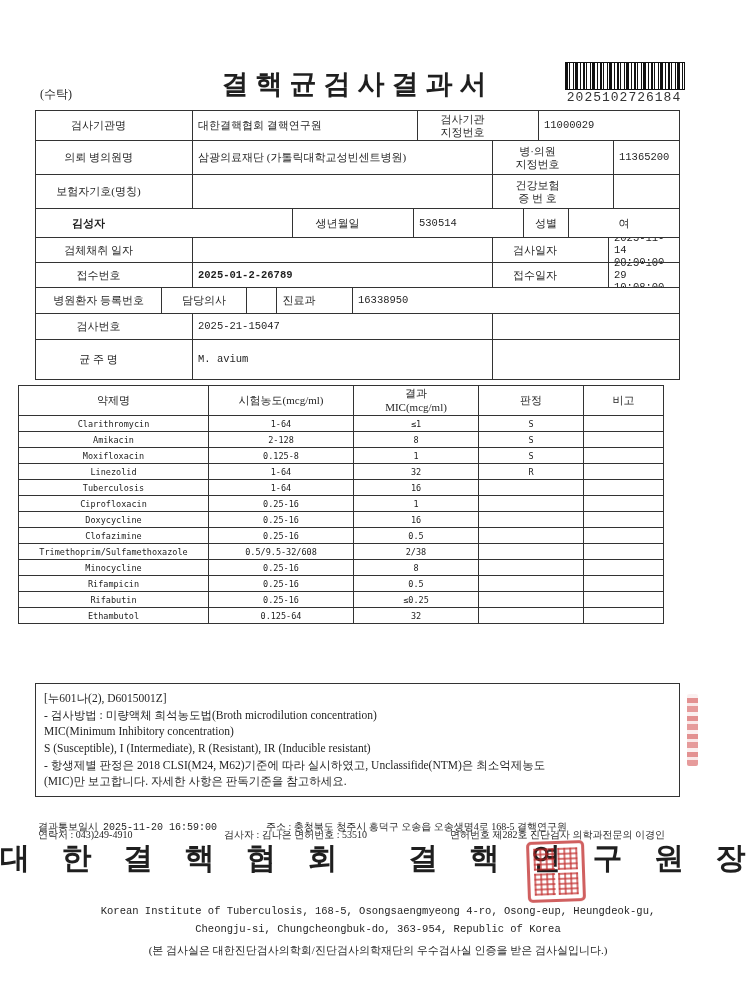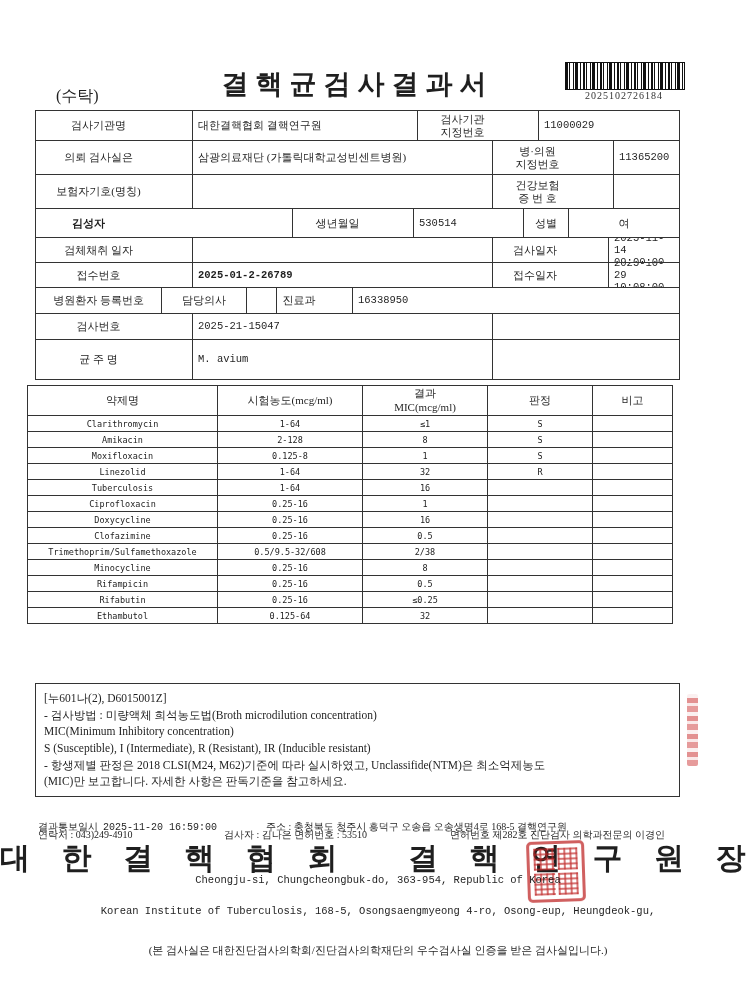--- a/index.html
+++ b/index.html
@@ -2,51 +2,51 @@
 <html><head>
 <meta charset="utf-8">
 <style>
   html,body { margin:0; padding:0; background:#e8e8e8; }
   .page {
     position:relative; width:756px; height:1001px; background:#ffffff;
     font-family:"Liberation Serif", serif; color:#1f1f1f; overflow:hidden;
     margin:0 auto;
   }
   
-  .consign { position:absolute; left:40px; top:86px; font-size:16px;margin-left:16px; }
+  .consign { position:absolute; left:40px; top:86px; font-size:12px; }
   .doc-title {
     position:absolute; left:35px; top:66px; width:645px; text-align:center;
     font-size:27px; font-weight:bold; letter-spacing:7px;
   }
   .barcode-wrap { position:absolute; left:565px; top:62px; width:118px; }
   .barcode {
     width:118px; height:26px;
     background: repeating-linear-gradient(90deg,
       #111 0 2px, #fff 2px 3px, #111 3px 4px, #fff 4px 7px,
       #111 7px 8px, #fff 8px 9px, #111 9px 12px, #fff 12px 14px,
       #111 14px 15px, #fff 15px 17px);
     border:1px solid #111;
   }
-  .barcode-num { font-family:Liberation Serif, serif; font-size:10px; text-align:center; letter-spacing:1px; color:#333; }
+  .barcode-num { font-family:Liberation Mono, monospace; font-size:13px; text-align:center; letter-spacing:1px; color:#333; }
   
   .itable { position:absolute; left:35px; top:110px; width:645px; border:1.5px solid #333; box-sizing:border-box; }
   .irow { display:flex; border-top:1px solid #333; }
   .irow:first-child { border-top:none; }
   .icell {
     border-left:1px solid #333; display:flex; align-items:center; justify-content:center;
     text-align:center; font-size:11px; line-height:1.15; padding:1px 5px; box-sizing:border-box;
     white-space:pre-line; overflow:hidden;
   }
   .icell:first-child { border-left:none; }
   .icell.val { justify-content:flex-start; text-align:left;margin-left:31px; }
   .icell.mono { font-family:"Liberation Mono", monospace; font-size:10.5px; }
   .icell.bold { font-weight:bold; }
   .icell.grow { flex:1; }
   
-  .dtable { position:absolute; left:27px; top:385px; width:645px; border-collapse:collapse; table-layout:fixed; }
+  .dtable { position:absolute; left:18px; top:385px; width:645px; border-collapse:collapse; table-layout:fixed; }
   .dtable th, .dtable td { border:1px solid #333; box-sizing:border-box; }
   .dtable th { font-size:11px; font-weight:normal; height:30px; white-space:pre-line; line-height:1.2; }
   .dtable td {
     font-family:"DejaVu Sans Mono", monospace; font-size:8.5px; height:16px;
     text-align:center; padding:0 3px; color:#222;
   }
   
   .notes {
     position:absolute; left:35px; top:683px; width:645px; min-height:106px;
     border:1px solid #333; box-sizing:border-box; padding:6px 8px;
@@ -81,21 +81,21 @@
     gap:3px; padding:4px; box-sizing:border-box; opacity:.9; filter:blur(.3px);
   }
   .seal i {
     display:block;
     background:
       repeating-linear-gradient(0deg, rgba(190,35,35,.7) 0 2px, transparent 2px 5px),
       repeating-linear-gradient(90deg, rgba(190,35,35,.7) 0 2px, transparent 2px 6px);
   }
   .en-line { position:absolute; left:0; width:756px; text-align:center; font-family:"Liberation Mono", monospace; font-size:10.5px; }
   .en1 { top:905px; }
-  .en2 { top:874px; }
+  .en2 { top:923px; }
   .cert-note { position:absolute; left:0; top:943px; width:756px; text-align:center; font-size:11px; }
 </style>
 </head>
 <body>
 
 <div class="page">
 
   <div class="consign">(수탁)</div>
   <div class="doc-title">결핵균검사결과서</div>
   <div class="barcode-wrap">
@@ -105,21 +105,21 @@
 
   <div class="itable">
     <div class="irow" style="height:29px">
       <div class="icell" style="width:125px">검사기관명</div>
       <div class="icell val" style="width:225px">대한결핵협회 결핵연구원</div>
       <div class="icell" style="width:90px">검사기관
 지정번호</div>
       <div class="icell val mono grow">11000029</div>
     </div>
     <div class="irow" style="height:33px">
-      <div class="icell" style="width:125px">의뢰 검사실은</div>
+      <div class="icell" style="width:125px">의뢰 병의원명</div>
       <div class="icell val" style="width:300px">삼광의료재단 (가톨릭대학교성빈센트병원)</div>
       <div class="icell" style="width:90px">병·의원
 지정번호</div>
       <div class="icell val mono grow">11365200</div>
     </div>
     <div class="irow" style="height:33px">
       <div class="icell" style="width:125px">보험자기호(명칭)</div>
       <div class="icell val" style="width:300px"></div>
       <div class="icell" style="width:90px">건강보험
 증 번 호</div>

